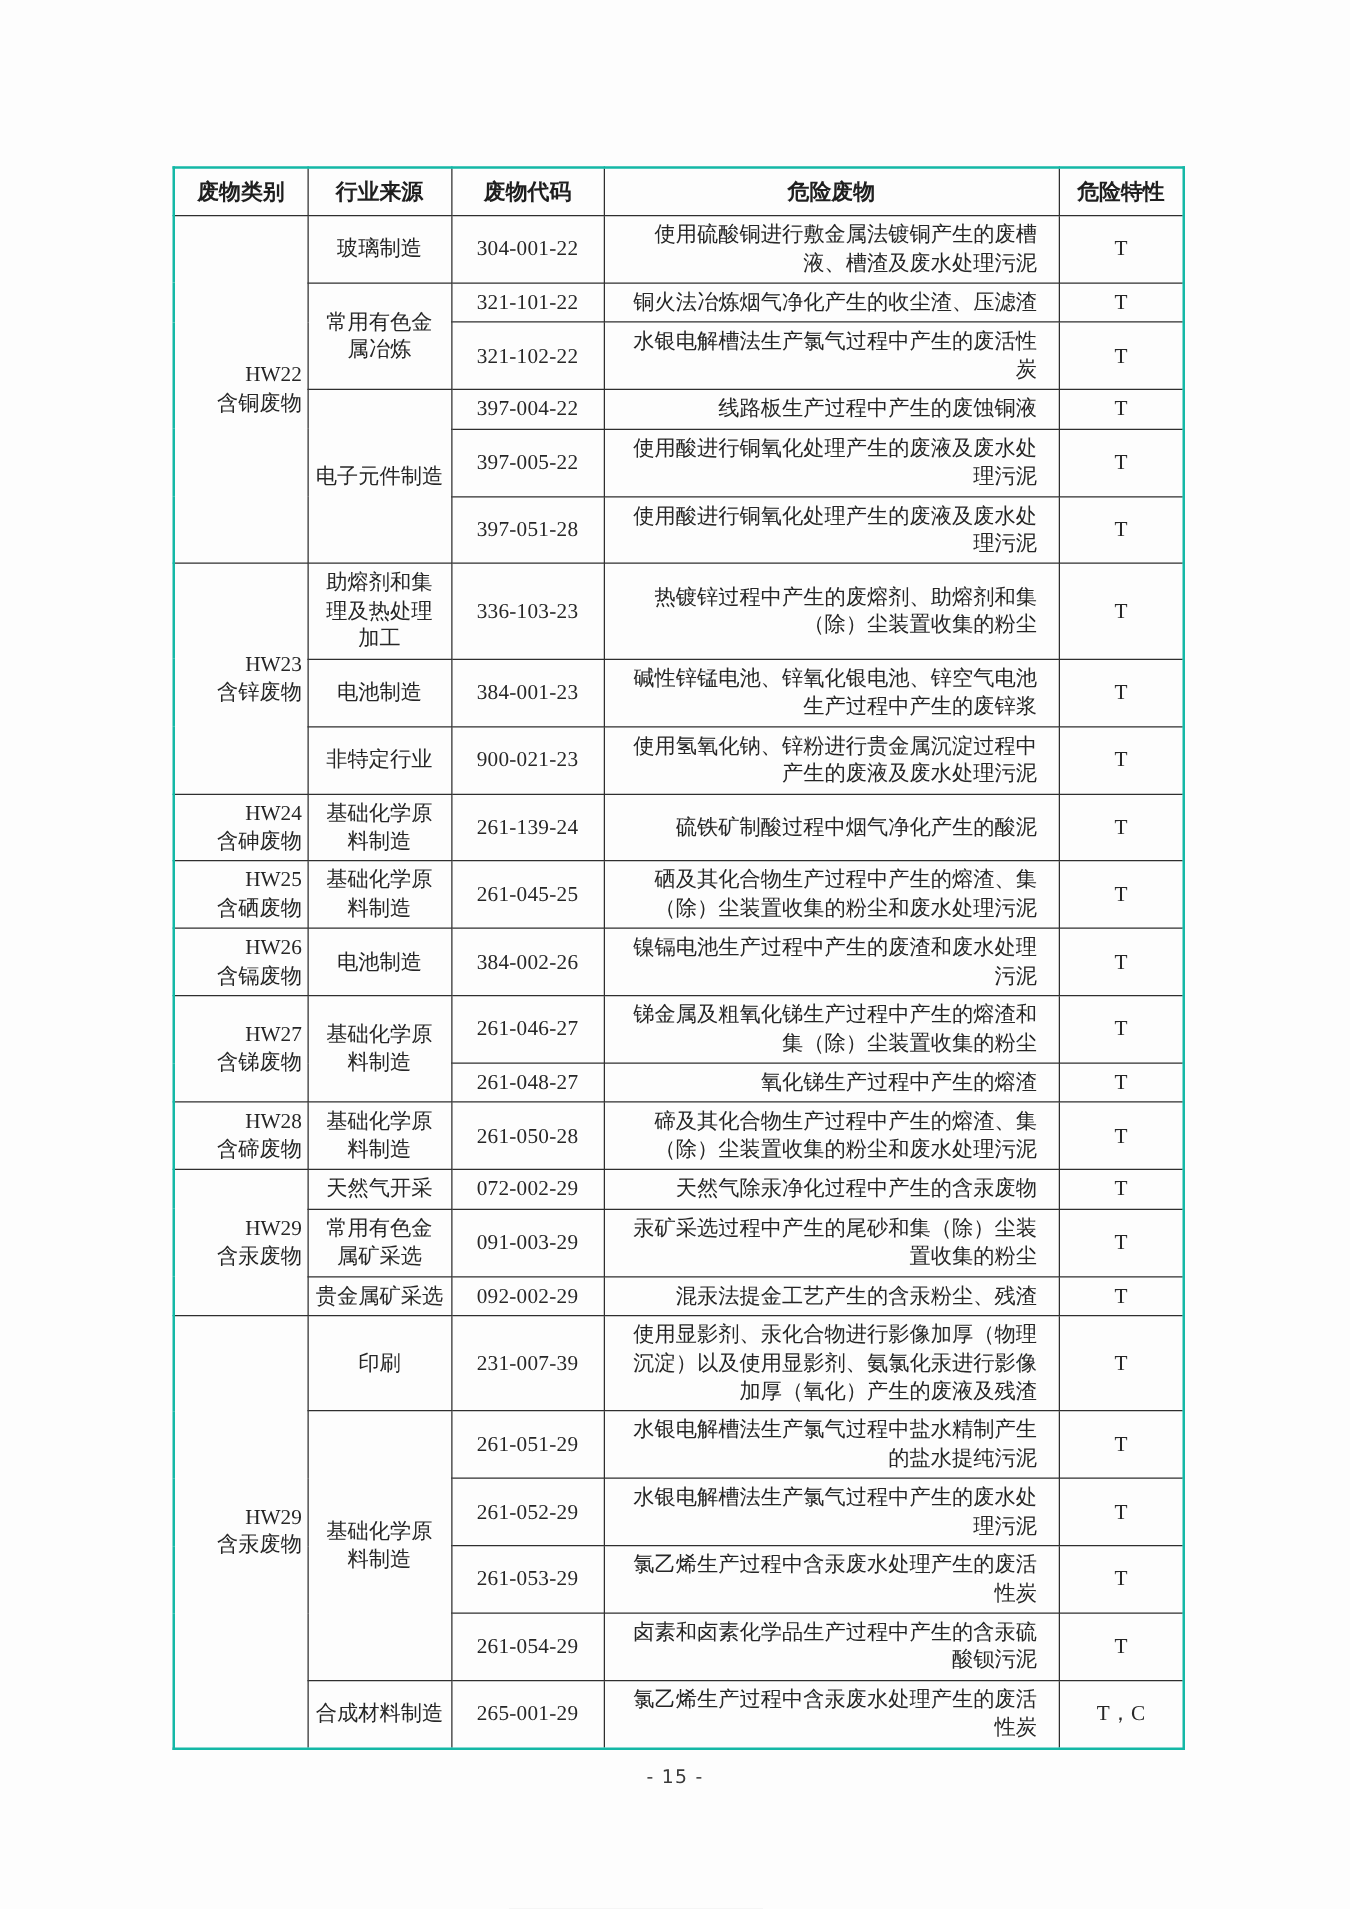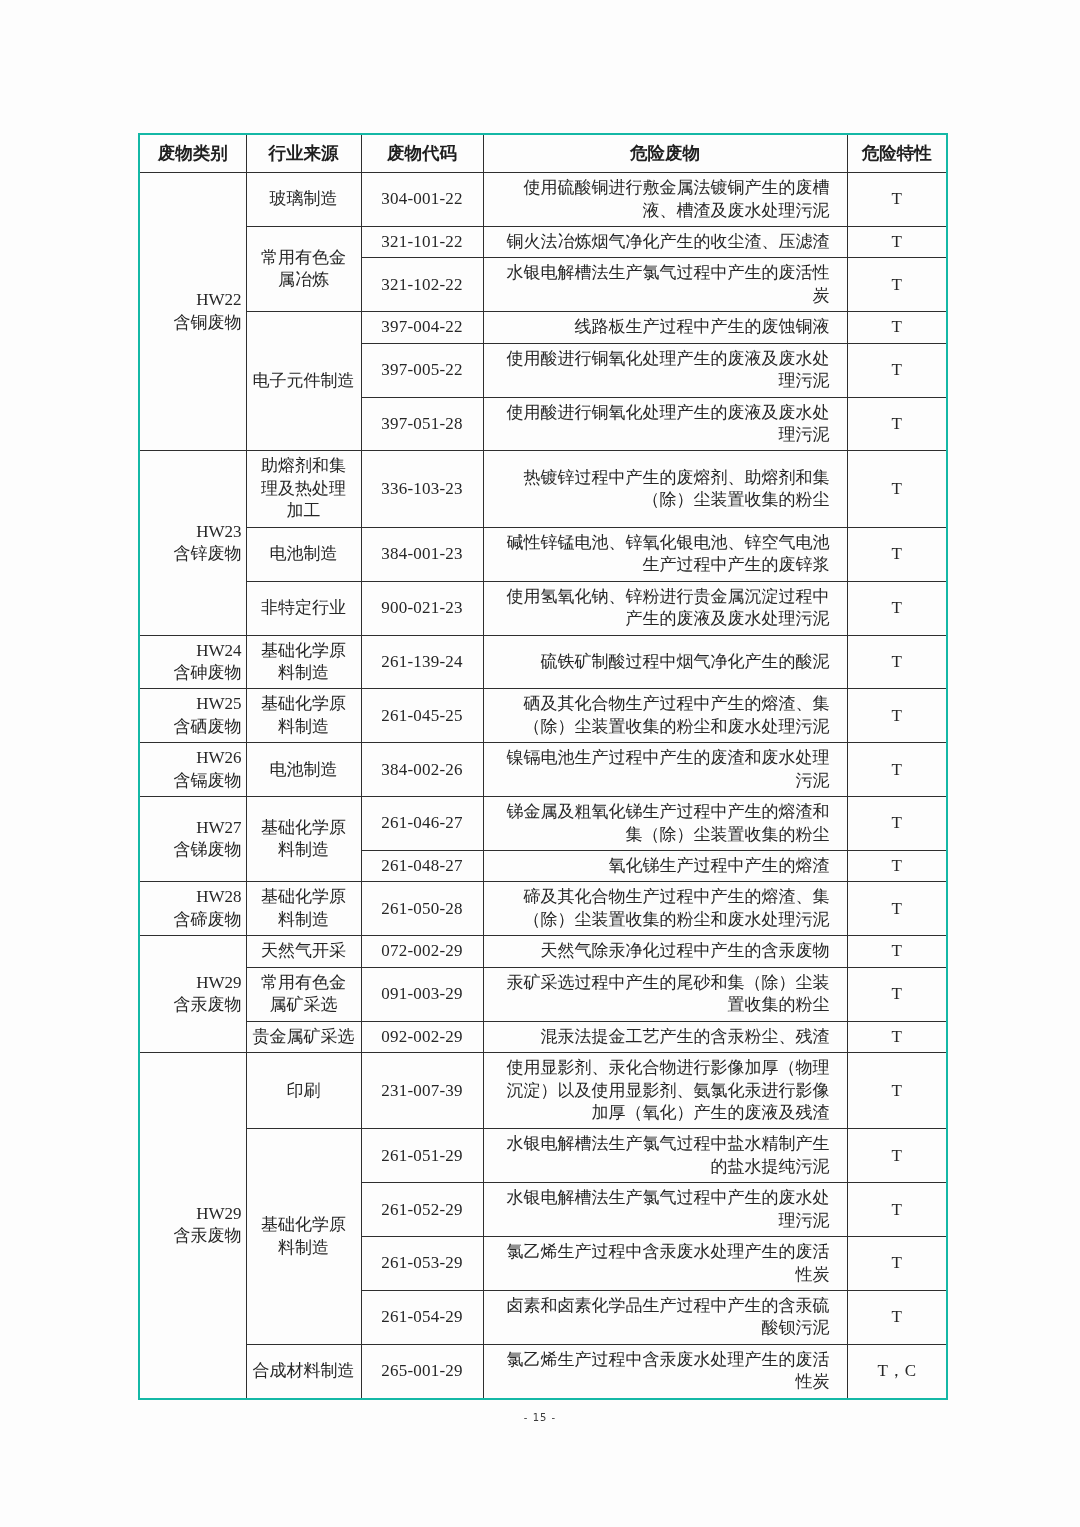--- a/index.html
+++ b/index.html
@@ -50,21 +50,21 @@
     padding: 4px 17px 4px 9px;
   }
   td.code { letter-spacing: 0.2px; }
   .page-number {
     position: absolute;
     left: 0;
     top: 1412px;
     width: 100%;
     text-align: center;
     font-family: "DejaVu Sans", "Liberation Sans", sans-serif;
-    font-size: 10px;
+    font-size: 15px;
     color: #3a3a3a;
     letter-spacing: 1px;
   }
 </style>
 </head>
 <body>
 
 <div class="page">
 
   <table class="waste-table">

